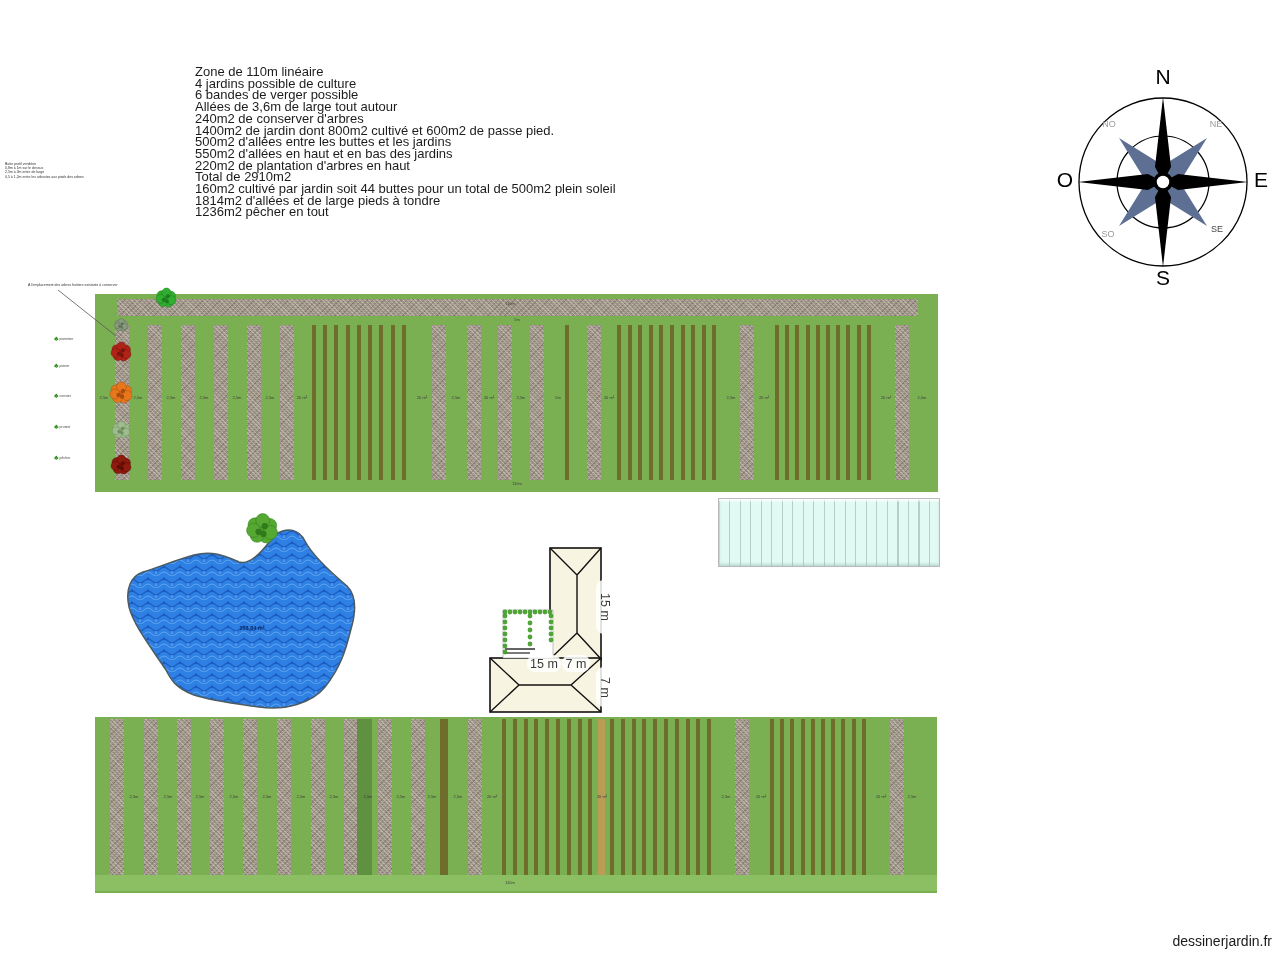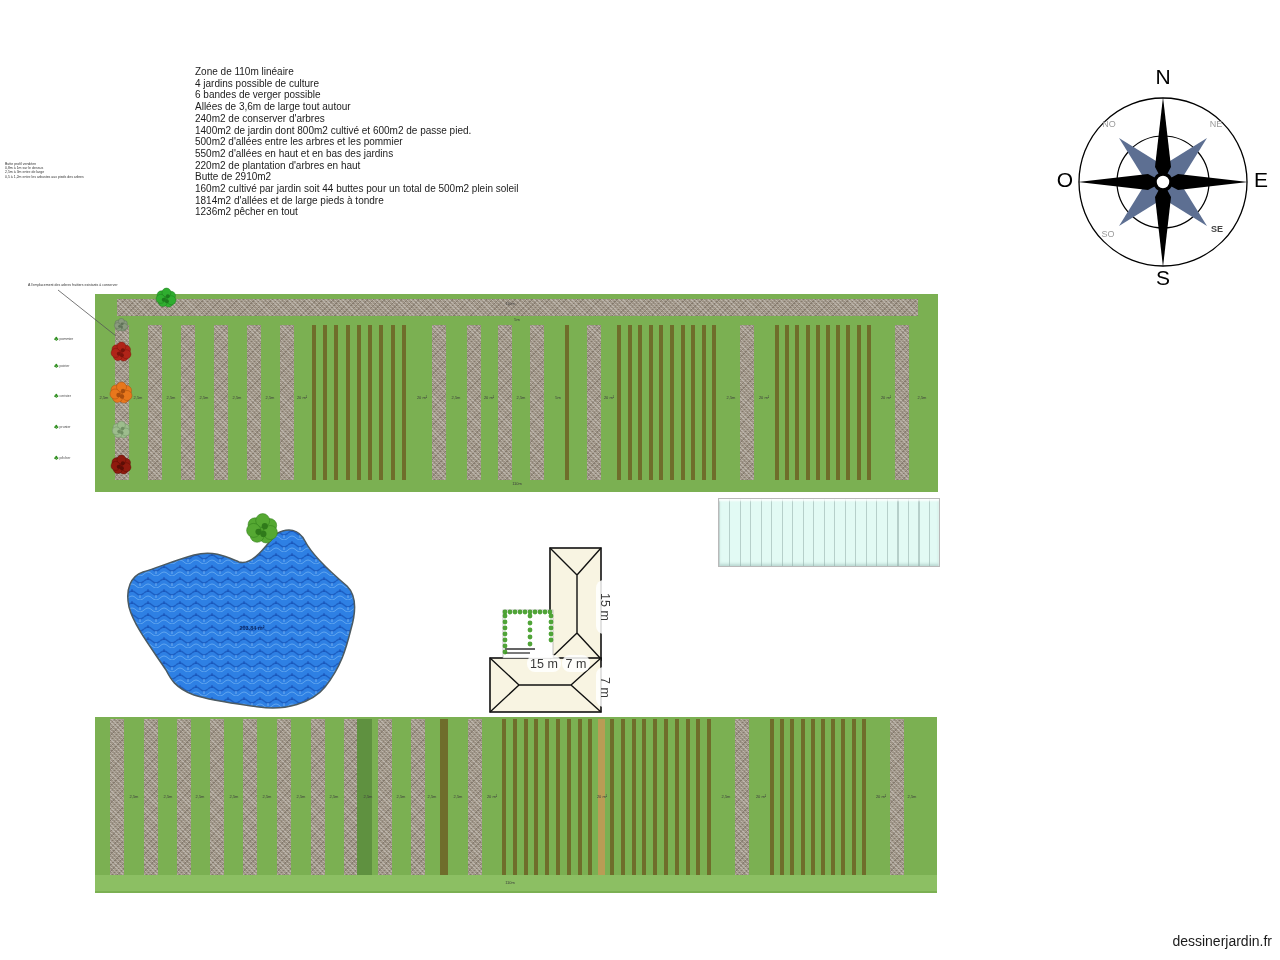--- a/index.html
+++ b/index.html
@@ -6,56 +6,56 @@
   #canvas{position:relative;width:1280px;height:960px;background:#ffffff;overflow:hidden;
           font-family:"Liberation Sans", sans-serif;}
   .abs{position:absolute;}
   .plot{position:absolute;background:#7bb052;}
   .gravel{background-color:#a89e90;
     background-image:
       repeating-linear-gradient(45deg, rgba(255,255,255,.25) 0 1px, transparent 1px 3px),
       repeating-linear-gradient(-45deg, rgba(82,70,58,.30) 0 1px, transparent 1px 4px),
       repeating-linear-gradient(0deg, rgba(60,52,44,.14) 0 1px, transparent 1px 2px);}
   .tinytext{font-size:4px;line-height:4px;color:#3c3c3c;white-space:nowrap;transform:translateX(-50%);}
-  .summary{position:absolute;left:195px;top:66px;font-size:10px;line-height:11.7px;color:#1c1c1c;}
+  .summary{position:absolute;left:195px;top:66px;font-size:13px;line-height:11.7px;color:#1c1c1c;}
   .micronote{position:absolute;font-size:3.5px;line-height:4.2px;color:#333;white-space:nowrap;}
   .greenhouse{position:absolute;left:718px;top:498px;width:220px;height:67px;
     background-color:#e2faf4;border:1px solid #b9b9b9;
     background-image:repeating-linear-gradient(90deg,#b6cfca 0 1px, transparent 1px 10.5px);
     box-shadow: inset 0 2px 2px rgba(255,255,255,.9), inset 0 -2px 3px rgba(140,175,170,.45);}
   .dim{position:absolute;background:rgba(255,255,255,.85);border-radius:8px;color:#3a3a3a;
        font-size:12.5px;display:flex;align-items:center;justify-content:center;}
   .dimV{writing-mode:vertical-rl;}
   .pondlabel{position:absolute;left:252px;top:628px;transform:translate(-50%,-50%);
        font-size:5.5px;font-weight:bold;color:#0b2a66;white-space:nowrap;}
   .cLetter{position:absolute;transform:translate(-50%,-50%);font-size:21px;color:#000;}
   .cSub{position:absolute;transform:translate(-50%,-50%);font-size:9px;color:#9a9a9a;}
-  .cSub.se{color:#444;font-weight:700;}
+  .cSub.se{color:#444;font-weight:400;}
   .watermark{position:absolute;right:8px;top:933px;font-size:14px;color:#1a1a1a;}
   .legend-item{position:absolute;white-space:nowrap;}
   .legend-glyph{font-size:7px;color:#2f8f1f;vertical-align:middle;}
   .legend-label{font-size:3.5px;color:#444;vertical-align:middle;margin-left:1px;}
   svg{display:block;}
 </style>
 </head>
 <body>
 
 <div id="canvas">
 
   <div class="summary">
     <div>Zone de 110m linéaire</div>
     <div>4 jardins possible de culture</div>
     <div>6 bandes de verger possible</div>
     <div>Allées de 3,6m de large tout autour</div>
     <div>240m2 de conserver d'arbres</div>
     <div>1400m2 de jardin dont 800m2 cultivé et 600m2 de passe pied.</div>
-    <div>500m2 d'allées entre les arbres et les pommier</div>
+    <div>500m2 d'allées entre les buttes et les jardins</div>
     <div>550m2 d'allées en haut et en bas des jardins</div>
     <div>220m2 de plantation d'arbres en haut</div>
-    <div>Butte de 2910m2</div>
+    <div>Total de 2910m2</div>
     <div>160m2 cultivé par jardin soit 44 buttes pour un total de 500m2 plein soleil</div>
     <div>1814m2 d'allées et de large pieds à tondre</div>
     <div>1236m2 pêcher en tout</div>
   </div>
 
   <div class="micronote" style="left:5px;top:162px;">
     <div>Butte profil vendéen</div>
     <div>0,8m à 1m sur le dessus</div>
     <div>2,5m à 3m entre de large</div>
     <div>0,5 à 1,2m entre les arbustes aux pieds des arbres</div>

